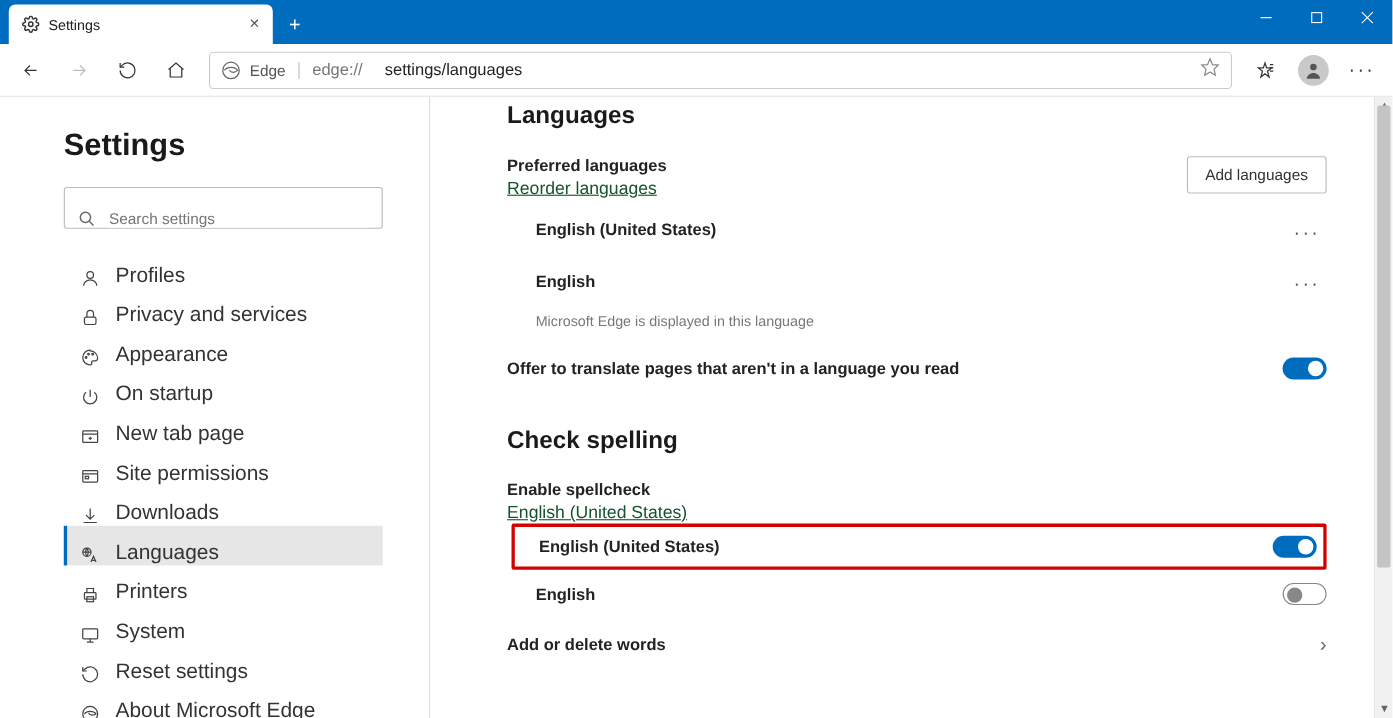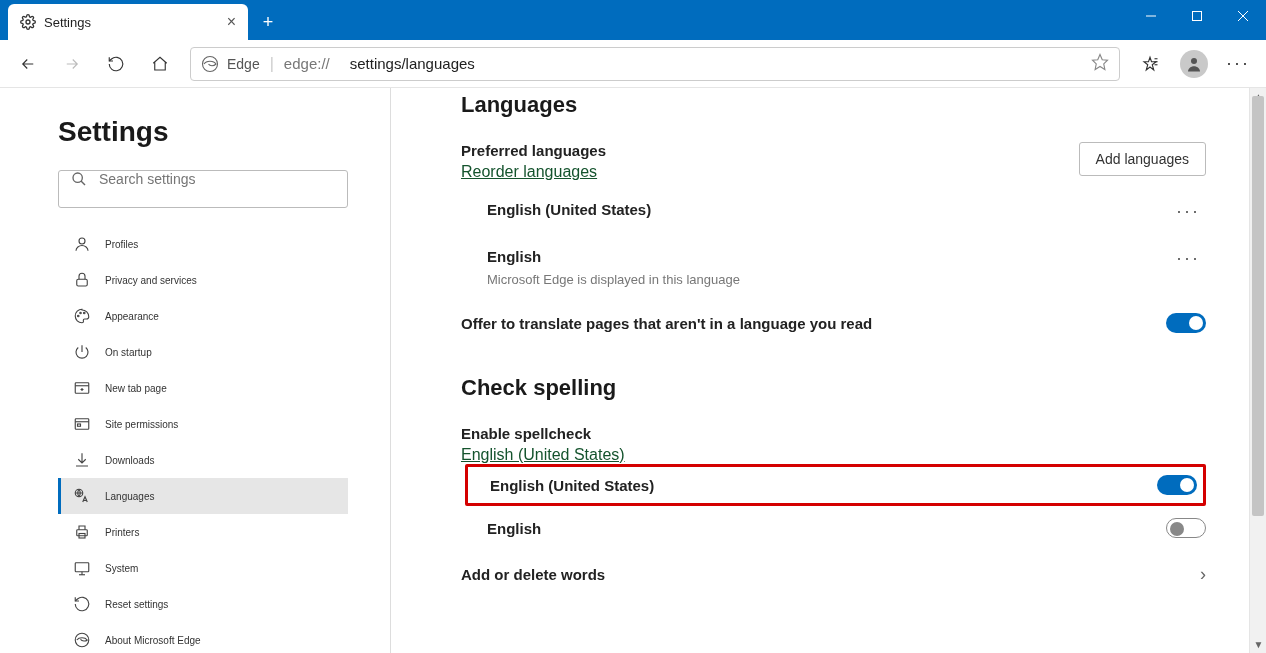--- a/index.html
+++ b/index.html
@@ -26,39 +26,39 @@
   .addressbar .url { font-size:15px; color:#777; }
   .addressbar .url .dark { color:#222;padding-left:20px; }
   .addressbar .star { margin-left:auto; color:#888; cursor:pointer; }
   .avatar { width:28px; height:28px; border-radius:50%; background:#c9c9c9; display:flex; align-items:center; justify-content:center; margin: 0 6px; }
   .avatar svg { width:18px; height:18px; fill:#555; }
   
   
   .main { display:flex; height: calc(653px - 40px - 48px); position: relative; }
   .sidebar { width: 390px; padding: 28px 0 0 58px; }
   .sidebar h1 { font-size: 28px; font-weight: 600; color:#1a1a1a; margin-bottom: 22px; }
-  .searchbox { width: 290px; height: 38px; border:1px solid #bbb; border-radius:3px; display:flex; align-items:flex-start; padding:0 12px; margin-bottom: 18px; }
+  .searchbox { width: 290px; height: 38px; border:1px solid #bbb; border-radius:3px; display:flex; align-items:flex-end; padding:0 12px; margin-bottom: 18px; }
   .searchbox svg { width:16px; height:16px; color:#666; margin-right:12px; }
   .searchbox input { border:none; outline:none; font-size:14px; flex:1; color:#555; }
   .nav { list-style:none; }
-  .nav li { height: 36px; display:flex; align-items:center; padding-left: 12px; cursor:pointer; width: 290px; font-size:10px; color:#333; border-left: 3px solid transparent; }
+  .nav li { height: 36px; display:flex; align-items:flex-end; padding-left: 12px; cursor:pointer; width: 290px; font-size:19px; color:#333; border-left: 3px solid transparent; }
   .nav li .nico { width:18px; height:18px; margin-right:14px; color:#444; display:flex; align-items:center; justify-content:center; }
   .nav li.active { background:#e6e6e6; border-left: 3px solid #006cbe; }
   
   .divider { width:1px; background:#ddd; margin-left: 0; }
   
   .content { flex:1; padding: 4px 60px 0 70px; overflow-y:auto; position:relative; }
   .content h2 { font-size: 22px; font-weight:600; color:#1a1a1a; margin-bottom: 24px; }
   .row { display:flex; align-items:flex-start; justify-content:space-between; margin-bottom: 6px; }
   .subhead { font-size: 15px; font-weight:700; color:#222; }
   .hint { font-size: 16px; color:#14532d; margin-top:4px;text-decoration:underline; }
   .btn-outline { border:1px solid #bbb; background:#fff; padding: 8px 16px; font-size:14px; border-radius:3px; cursor:pointer; color:#333; }
   .lang-item { padding: 14px 0 12px 26px; display:flex; align-items:flex-start; justify-content:space-between; }
   .lang-item .lname { font-size:15px; font-weight:600; color:#222; }
-  .lang-item .lsub { font-size:13px; color:#777; margin-top:7px; }
+  .lang-item .lsub { font-size:13px; color:#777; margin-top:19px; }
   .more { font-size:18px; letter-spacing:2px; color:#555; cursor:pointer; padding: 0 6px; }
   .setting-row { display:flex; align-items:center; justify-content:space-between; padding: 14px 0; }
   .setting-row .slabel { font-size:15px; font-weight:600; color:#222; }
   .toggle { width:40px; height:20px; border-radius:10px; background:#006cbe; position:relative; cursor:pointer; }
   .toggle .knob { width:14px; height:14px; background:#fff; border-radius:50%; position:absolute; top:3px; right:3px; }
   .toggle.off { background:#fff; border:1px solid #888; }
   .toggle.off .knob { background:#888; left:3px; right:auto; }
   .spell-item { padding: 12px 0 12px 26px; display:flex; align-items:center; justify-content:space-between; }
   .spell-item .lname { font-size:15px; font-weight:600; color:#222; }
   .highlight { border: 3px solid #d40000; border-radius:2px; padding: 8px 6px 8px 22px !important; margin-left: 4px; }

